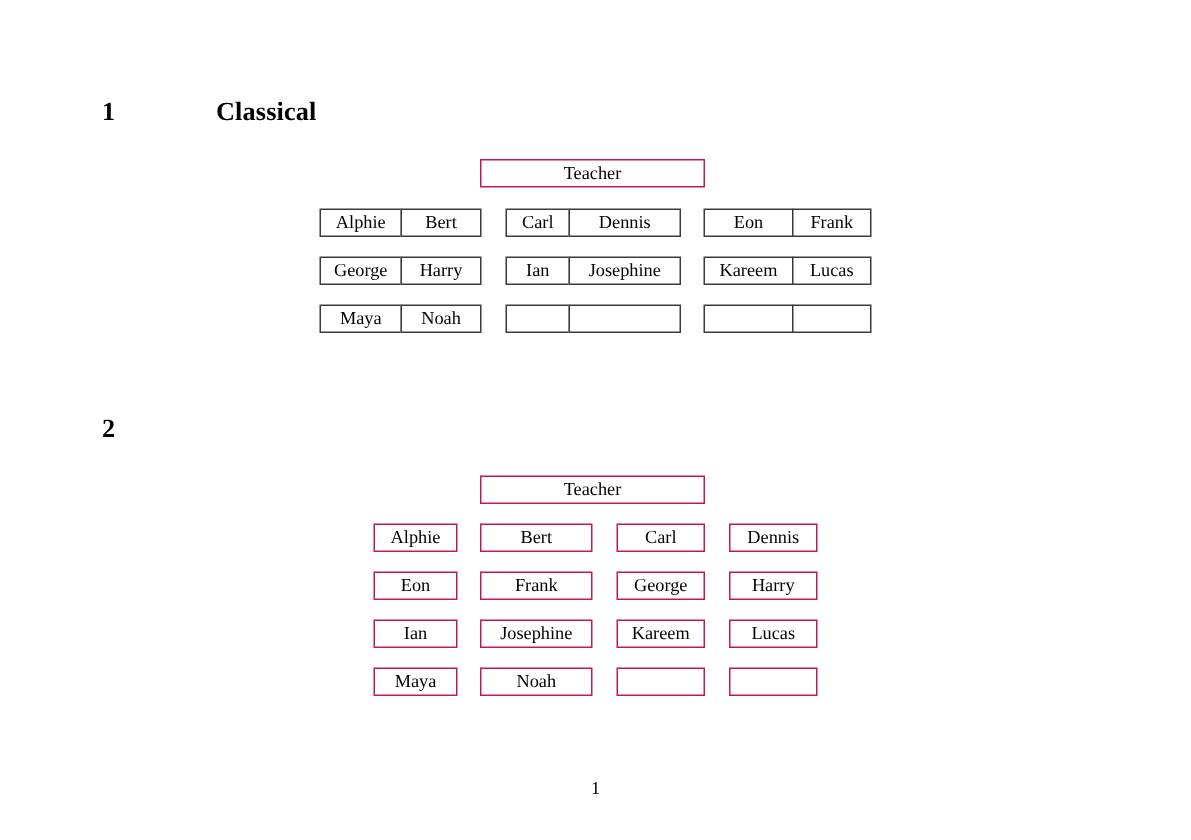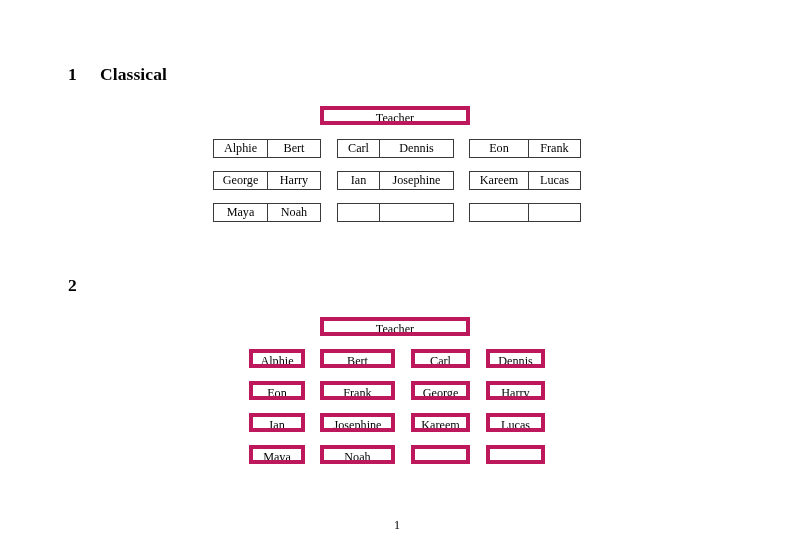--- a/index.html
+++ b/index.html
@@ -32,26 +32,27 @@
     display: flex;
     align-items: baseline;
   }
   .section-heading .sec-num {
     display: inline-block;
     width: 32px;
     font-weight: bold;
   }
   .section-heading .sec-title {
     font-weight: bold;
+    margin-left: 44px;
   }
   #heading-classical { left: 68px; top: 64px; }
   #heading-distributed { left: 68px; top: 275px; }
   .cell {
     box-sizing: border-box;
-    border: 4px solid #be185d;
+    border: 1px solid #be185d;
     height: 19px;
     line-height: 17px;
     font-size: 12.2px;
     text-align: center;
     background: #ffffff;
     white-space: nowrap;
     overflow: hidden;
     position: absolute;
   }
   .cell.empty { color: transparent; }

